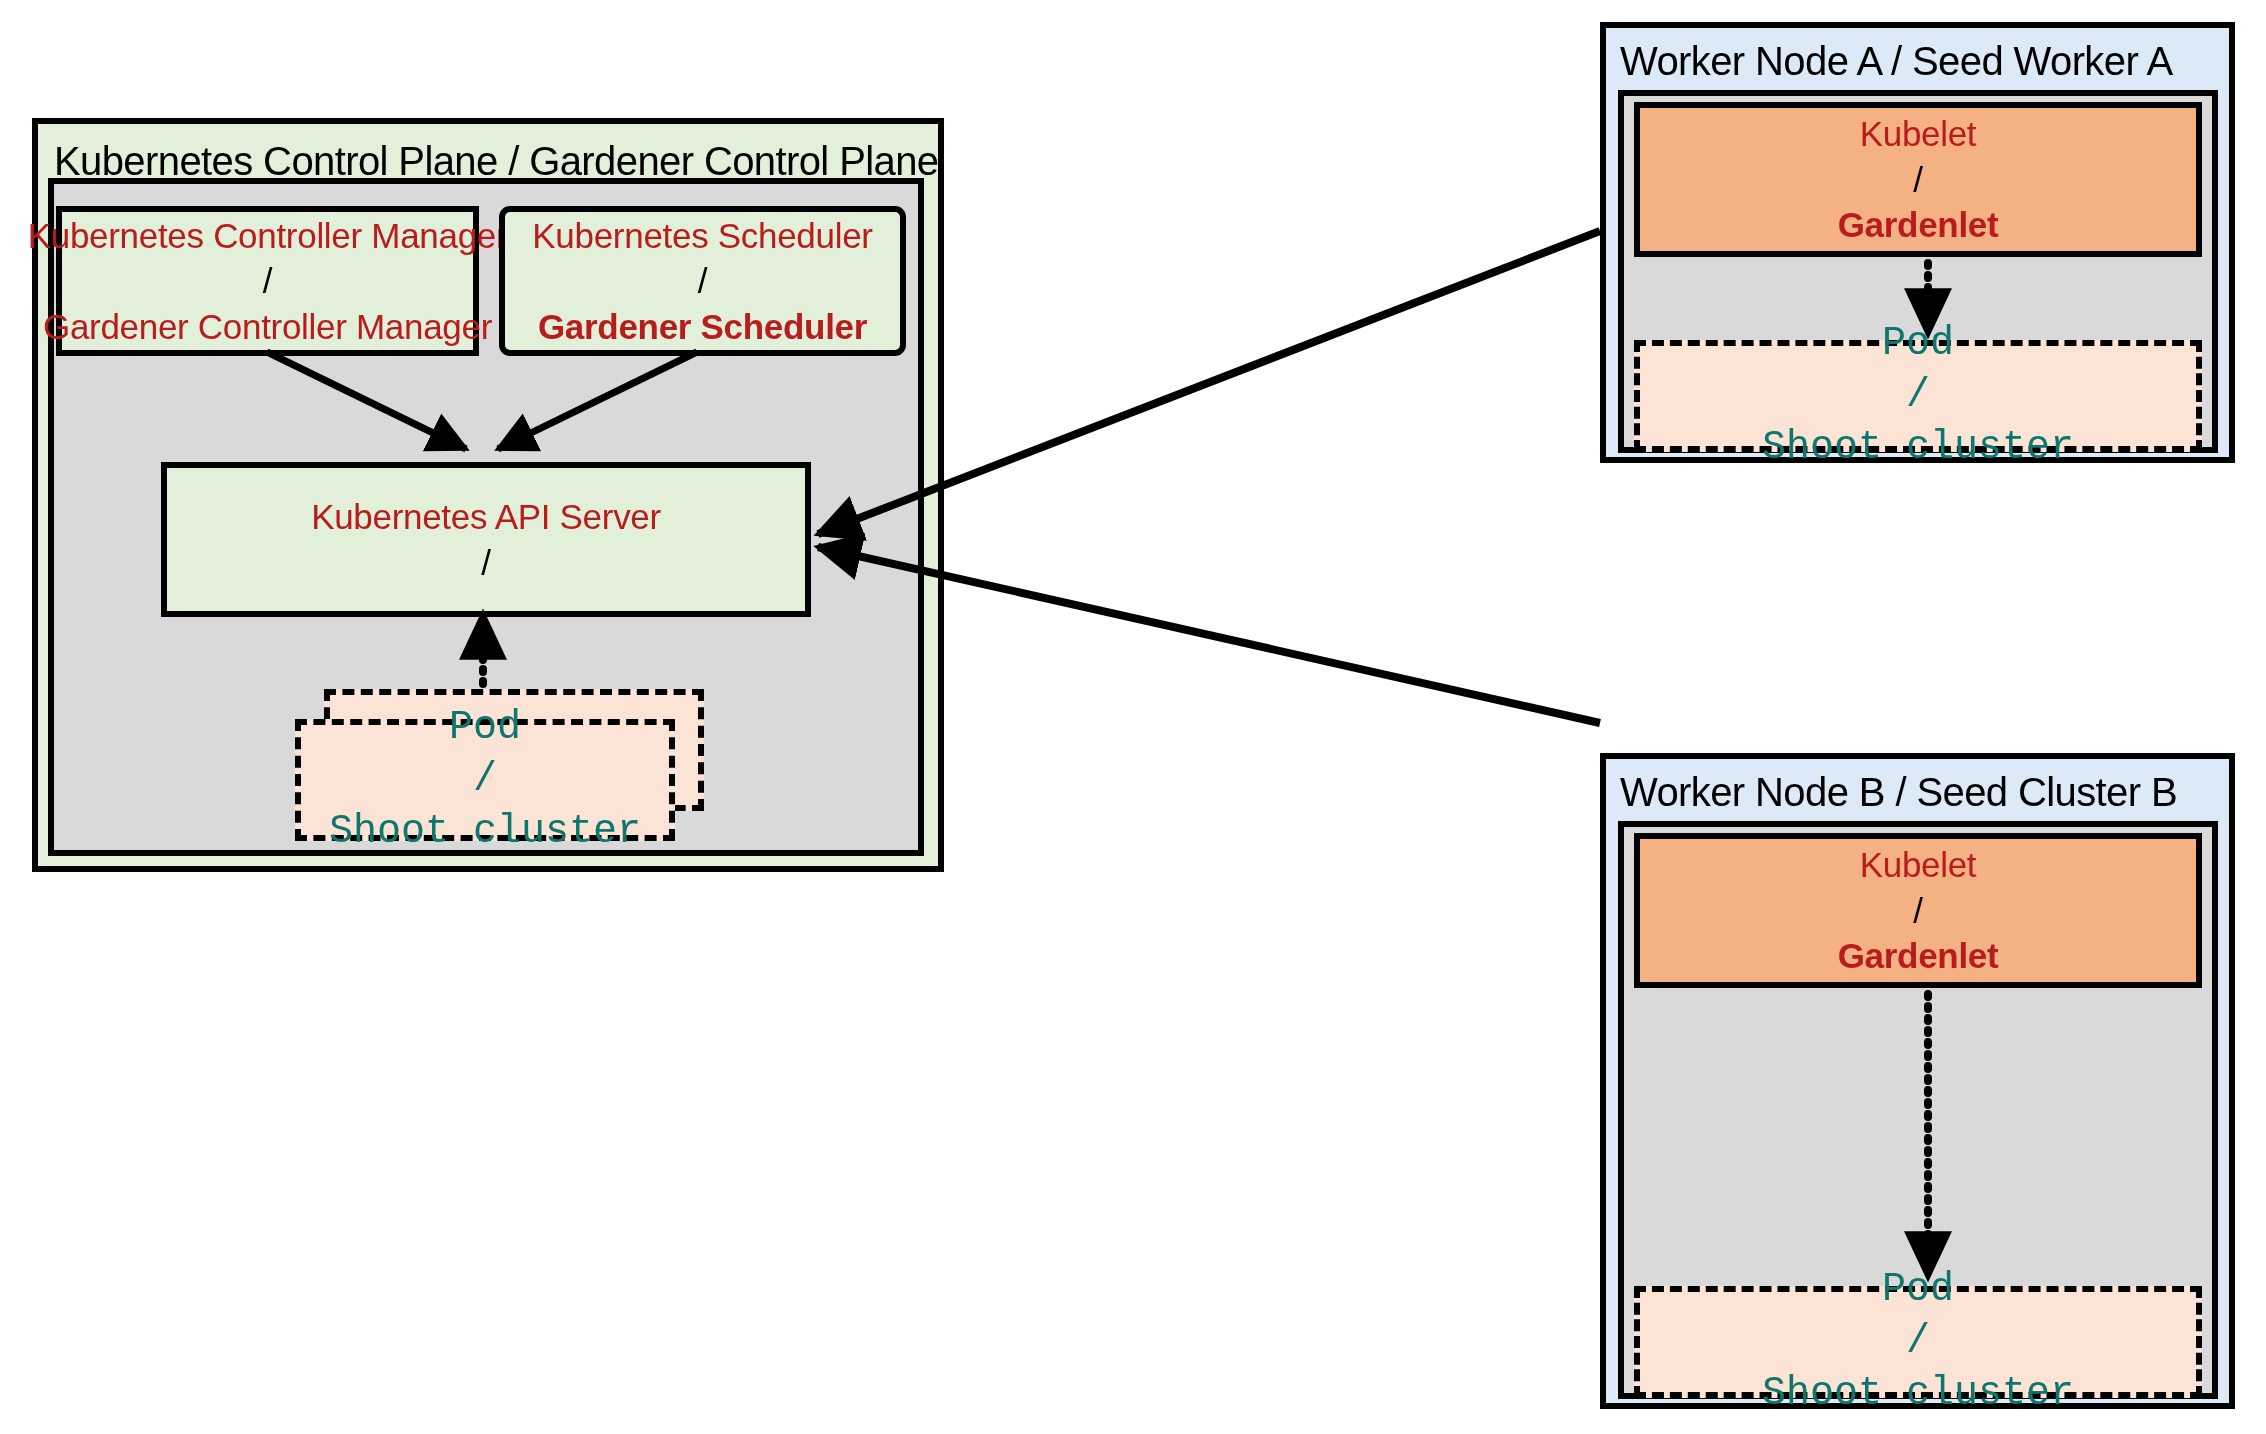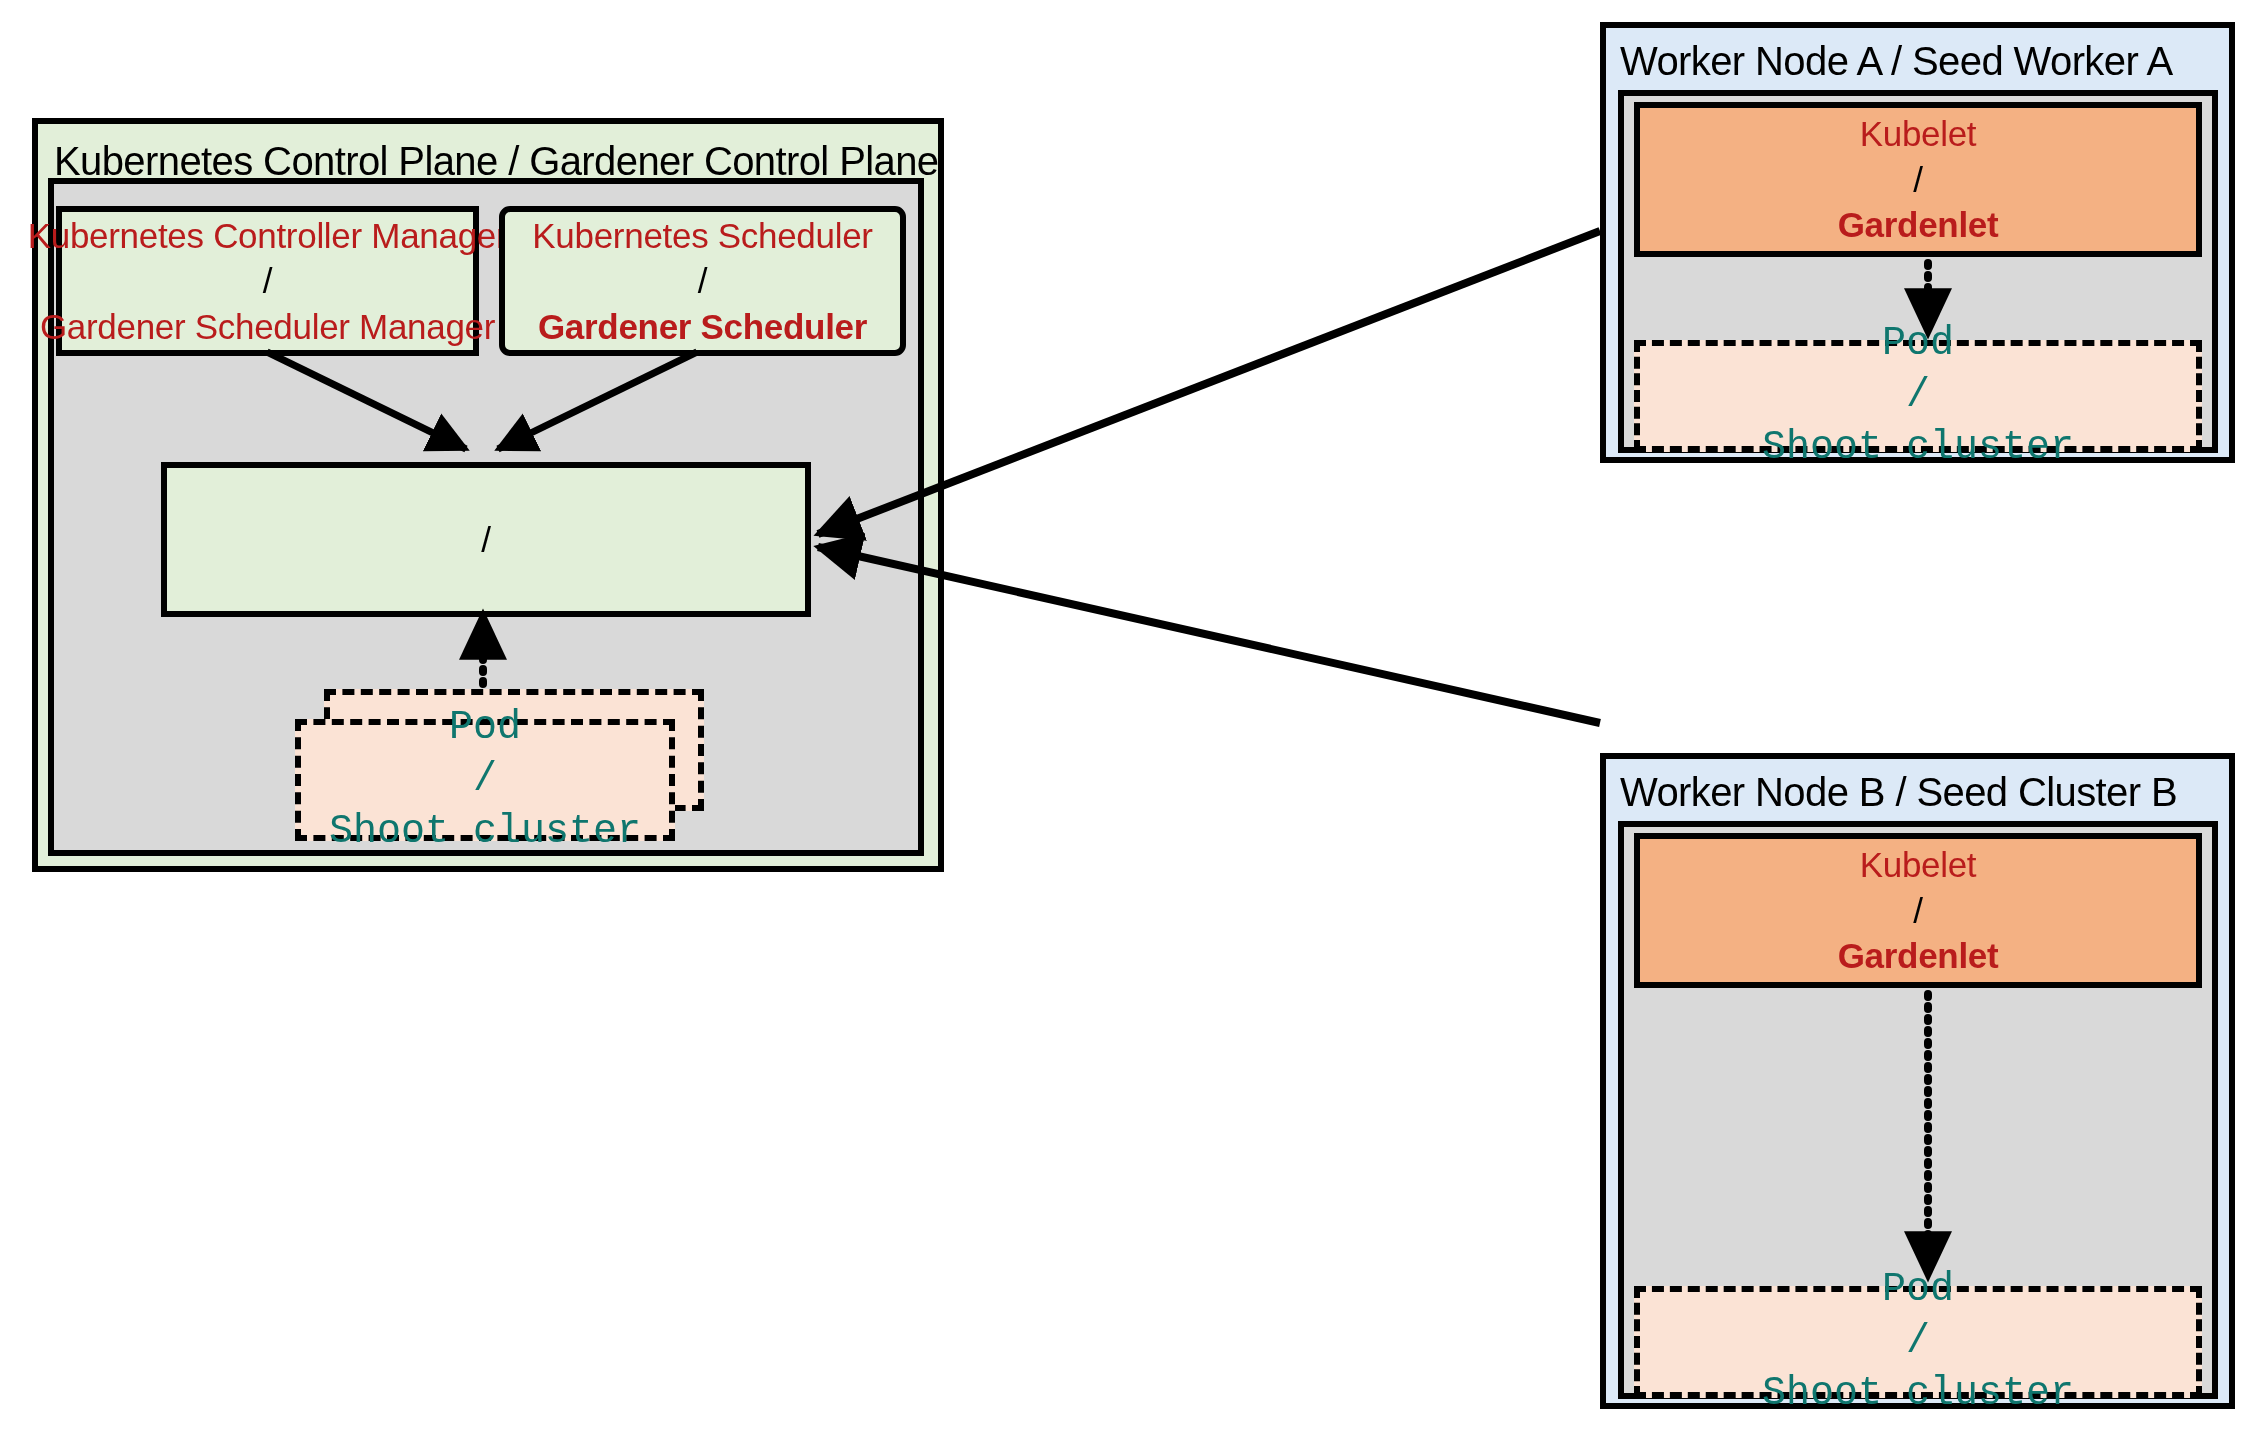--- a/index.html
+++ b/index.html
@@ -78,30 +78,31 @@
 <div id="stage">
 
   <div class="panel green" style="left:32px; top:118px; width:912px; height:754px;">
     <div class="panel-title" style="position:absolute; left:16px; top:16px;">Kubernetes Control Plane / Gardener Control Plane</div>
 
     <div class="inner-gray" style="left:10px; top:54px; width:876px; height:678px;"></div>
 
     <div class="node-box green" style="left:18px; top:82px; width:423px; height:150px;">
       <span class="lbl">Kubernetes Controller Manager</span>
       <span class="slash">/</span>
-      <span class="lbl">Gardener Scheduler Manager</span>
+      <span class="lbl">Gardener Controller Manager</span>
     </div>
 
     <div class="node-box green" style="left:461px; top:82px; width:407px; height:150px;border-radius:11px;">
       <span class="lbl">Kubernetes Scheduler</span>
       <span class="slash">/</span>
       <span class="lbl b">Gardener Scheduler</span>
     </div>
 
     <div class="node-box green" style="left:123px; top:338px; width:650px; height:155px;">
+      <span class="lbl">Kubernetes API Server</span>
       <span class="slash">/</span>
     </div>
 
     <div class="pod-shadow" style="left:286px; top:565px; width:380px; height:122px;"></div>
 
     <div class="pod" style="left:257px; top:595px; width:380px; height:122px;">
       <span class="mono">Pod</span>
       <span class="mono">/</span>
       <span>
         <span class="mono">Shoot </span><span class="mono b">cluster</span>

